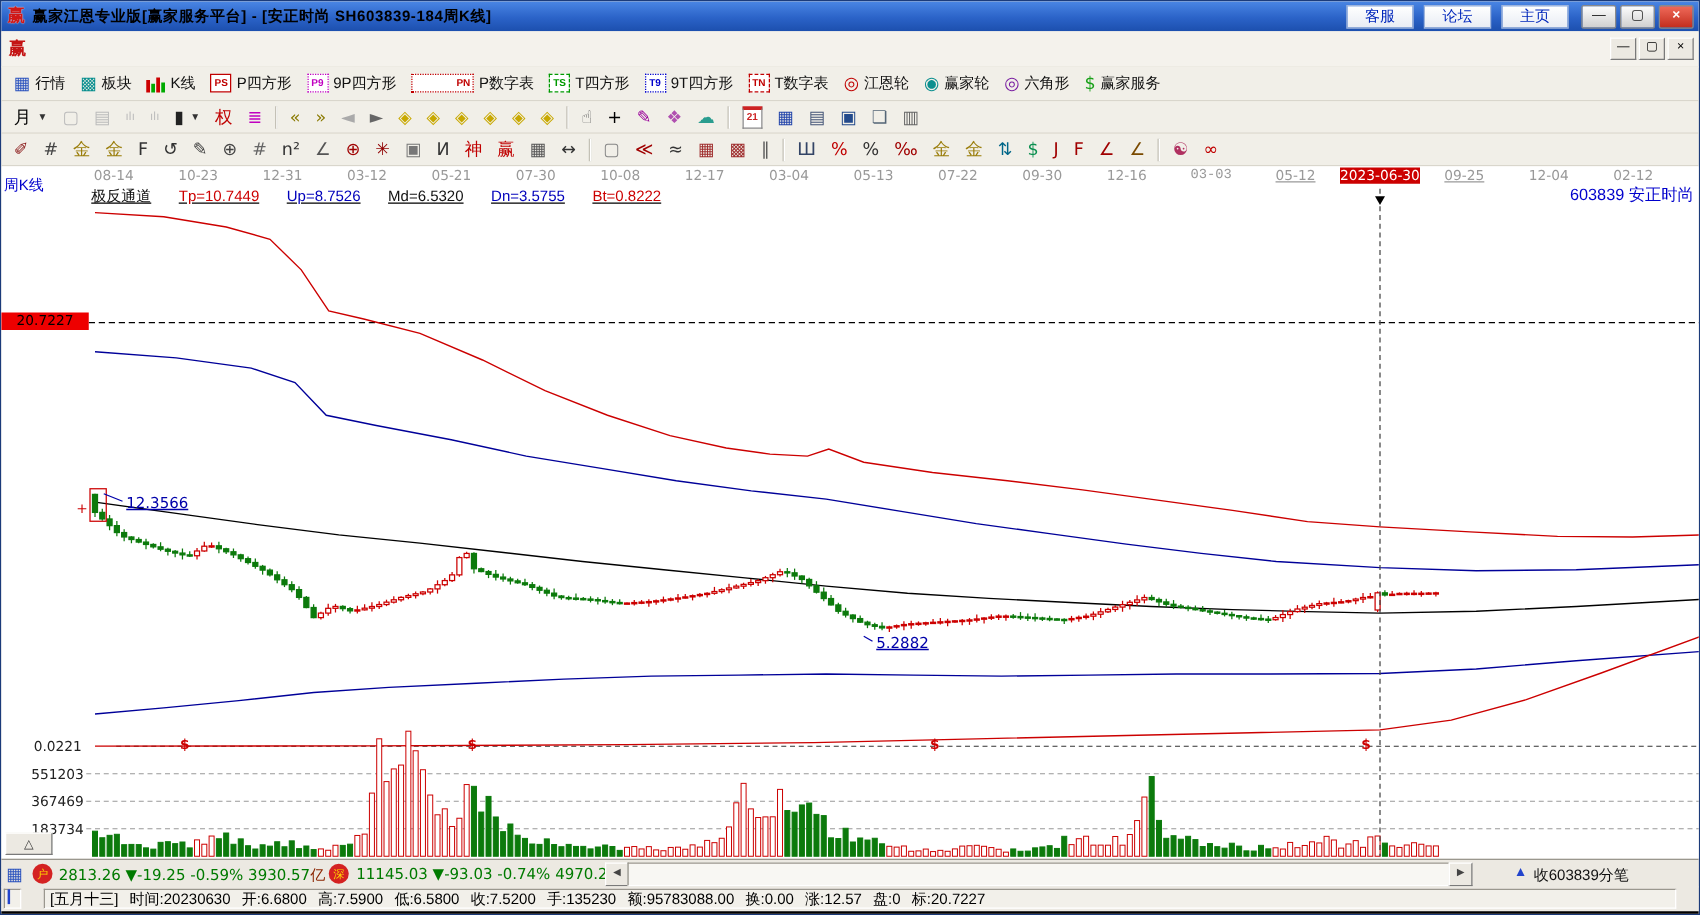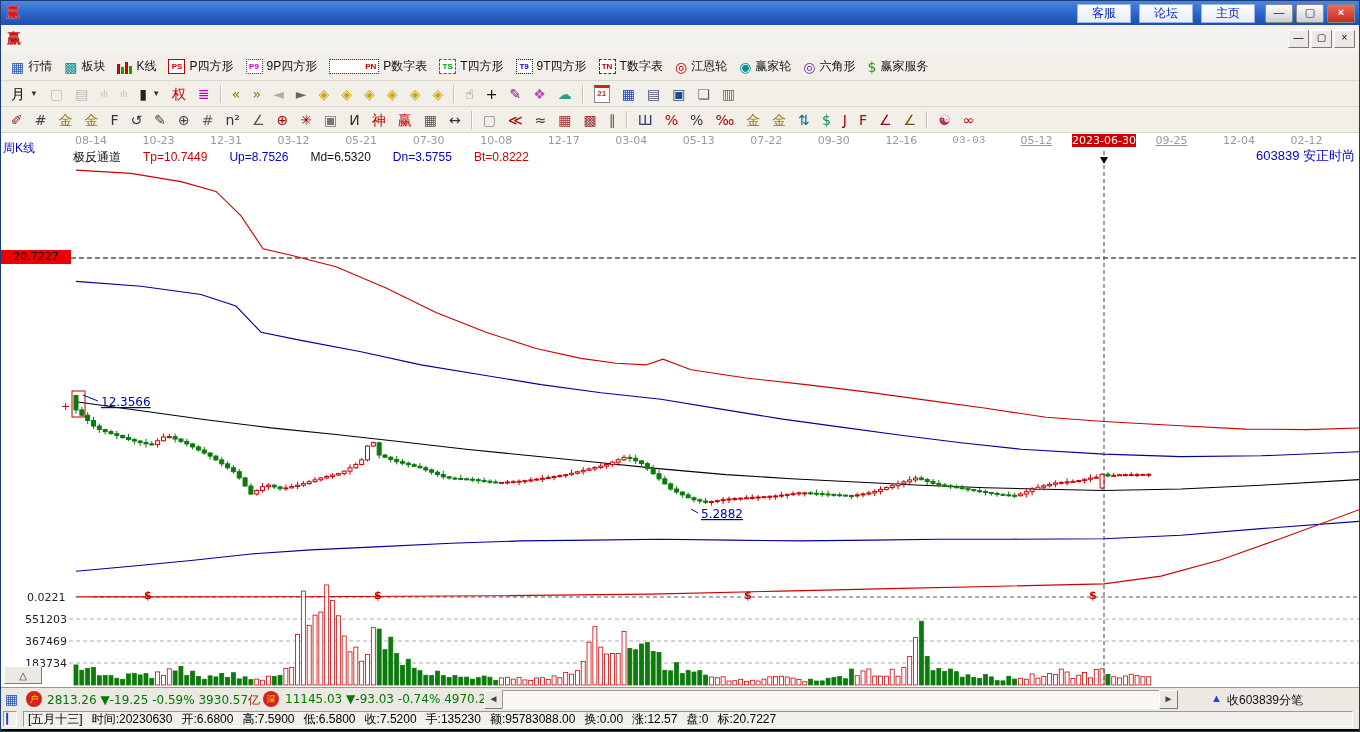--- a/index.html
+++ b/index.html
@@ -43,21 +43,21 @@
   .minicandles i{display:inline-block;width:3px;}
   .calbox{display:inline-block;width:14px;height:14px;background:#fff;border:1px solid #888;border-top:3px solid #c22;
     font-size:8px;line-height:11px;text-align:center;color:#c22;font-weight:bold;}
   
   #chart-area{position:absolute;left:0;top:132px;width:1360px;height:554px;background:#fff;}
   #chart-svg{position:absolute;left:0;top:0;}
   #dates-row{position:absolute;left:0;top:1px;width:100%;height:13px;}
   #dates-row span{position:absolute;width:64px;text-align:center;font-size:11px;color:#999;font-family:"DejaVu Sans",sans-serif;}
   #dates-row span.hl{background:#cc0000;color:#fff;}
   #period-label{position:absolute;left:2px;top:7px;color:#0000cc;font-size:12px;}
-  #channel-info{position:absolute;left:72px;top:16px;font-size:12px;}
+  #channel-info{position:absolute;left:72px;top:16px;font-size:12px;text-decoration:underline;}
   #channel-info span{margin-right:22px;}
   #stock-label{position:absolute;right:6px;top:14px;color:#0000cc;font-size:13px;}
   #target-badge{position:absolute;left:0;top:117px;width:70px;height:14px;background:#ee0000;
     color:#000;font-size:11px;line-height:14px;text-align:center;font-family:"DejaVu Sans",sans-serif;}
   #expand-btn{position:absolute;left:3px;top:533px;width:38px;height:18px;background:#ece9e2;
     border:1px solid;border-color:#fff #7a7a7a #7a7a7a #fff;font-size:10px;color:#333;cursor:pointer;padding:0;}
   
   #scroll-row{position:absolute;left:0;top:686px;width:100%;height:22px;background:#ece9e2;border-top:1px solid #9a978e;}
   #scroll-row .mkicon{position:absolute;left:4px;top:3px;color:#2a52be;font-size:14px;}
   .exbadge{position:absolute;top:3px;width:16px;height:16px;border-radius:50%;background:#d42222;color:#ffd700;
@@ -67,31 +67,32 @@
   .scrollbtn{position:absolute;top:2px;width:17px;height:17px;line-height:15px;text-align:center;font-size:10px;color:#444;
     background:#ece9e2;border:1px solid;border-color:#fff #7a7a7a #7a7a7a #fff;cursor:pointer;}
   #scroll-track{position:absolute;left:501px;top:2px;width:656px;height:17px;background:#f8f7f3;
     border:1px solid;border-color:#9a978e #fff #fff #9a978e;cursor:pointer;}
   #tick-icon{position:absolute;left:1210px;top:4px;color:#2244cc;font-size:11px;}
   #tick-label{position:absolute;left:1226px;top:4px;color:#111;font-size:12px;}
   
   #status-row{position:absolute;left:0;top:708px;width:100%;height:20px;background:#ece9e2;display:flex;align-items:center;}
   .sunken{border:1px solid;border-color:#9a978e #fff #fff #9a978e;background:#f2f0ea;height:16px;box-sizing:border-box;}
   #status-left{width:14px;margin-left:2px;text-align:center;color:#2244cc;font-size:10px;line-height:14px;}
-  #status-main{flex:1;margin:0 6px;padding:0 4px;line-height:14px;font-size:12px;white-space:nowrap;overflow:hidden;}
+  #status-main{flex:1;margin:0 18px;padding:0 4px;line-height:14px;font-size:12px;white-space:nowrap;overflow:hidden;}
   #status-main span{margin-right:9px;}
   #bottom-strip{position:absolute;left:0;top:728px;width:100%;height:4px;background:#000;}
 </style>
 </head>
 <body>
 
 <div id="app">
 
   <div id="titlebar">
     <span class="applogo">赢</span>
+    <span class="title">赢家江恩专业版[赢家服务平台] - [安正时尚  SH603839-184周K线]</span>
     <div class="tb-quick" style="left:1076px;" id="quick-btns">
         <span class="qbtn">客服</span>
         <span class="qbtn">论坛</span>
         <span class="qbtn">主页</span>
       </div>
     <div class="winbtns" id="win-btns">
         <span class="winbtn">—</span>
         <span class="winbtn">▢</span>
         <span class="winbtn close">×</span>
       </div>

